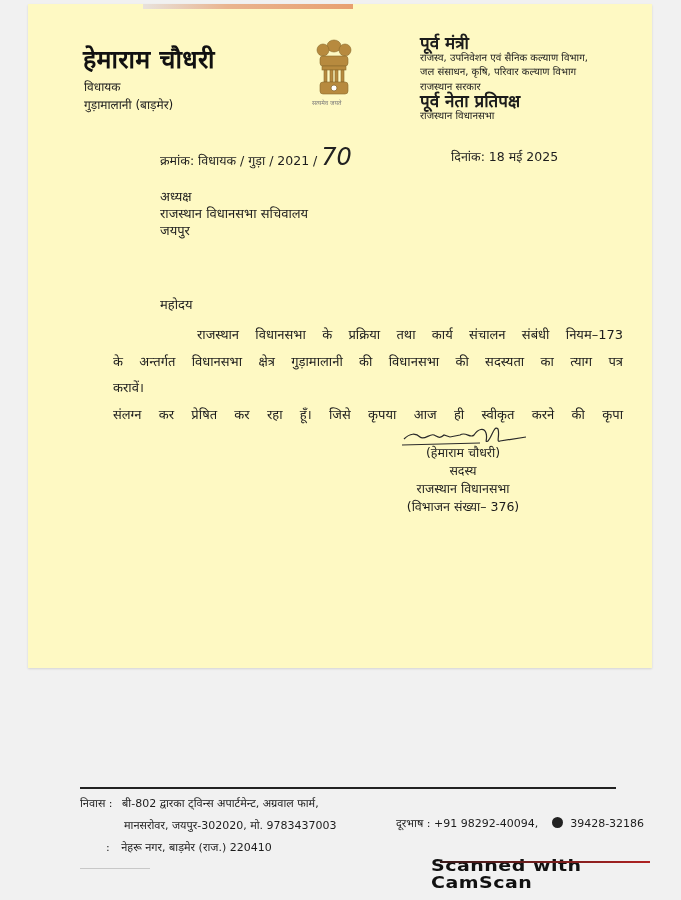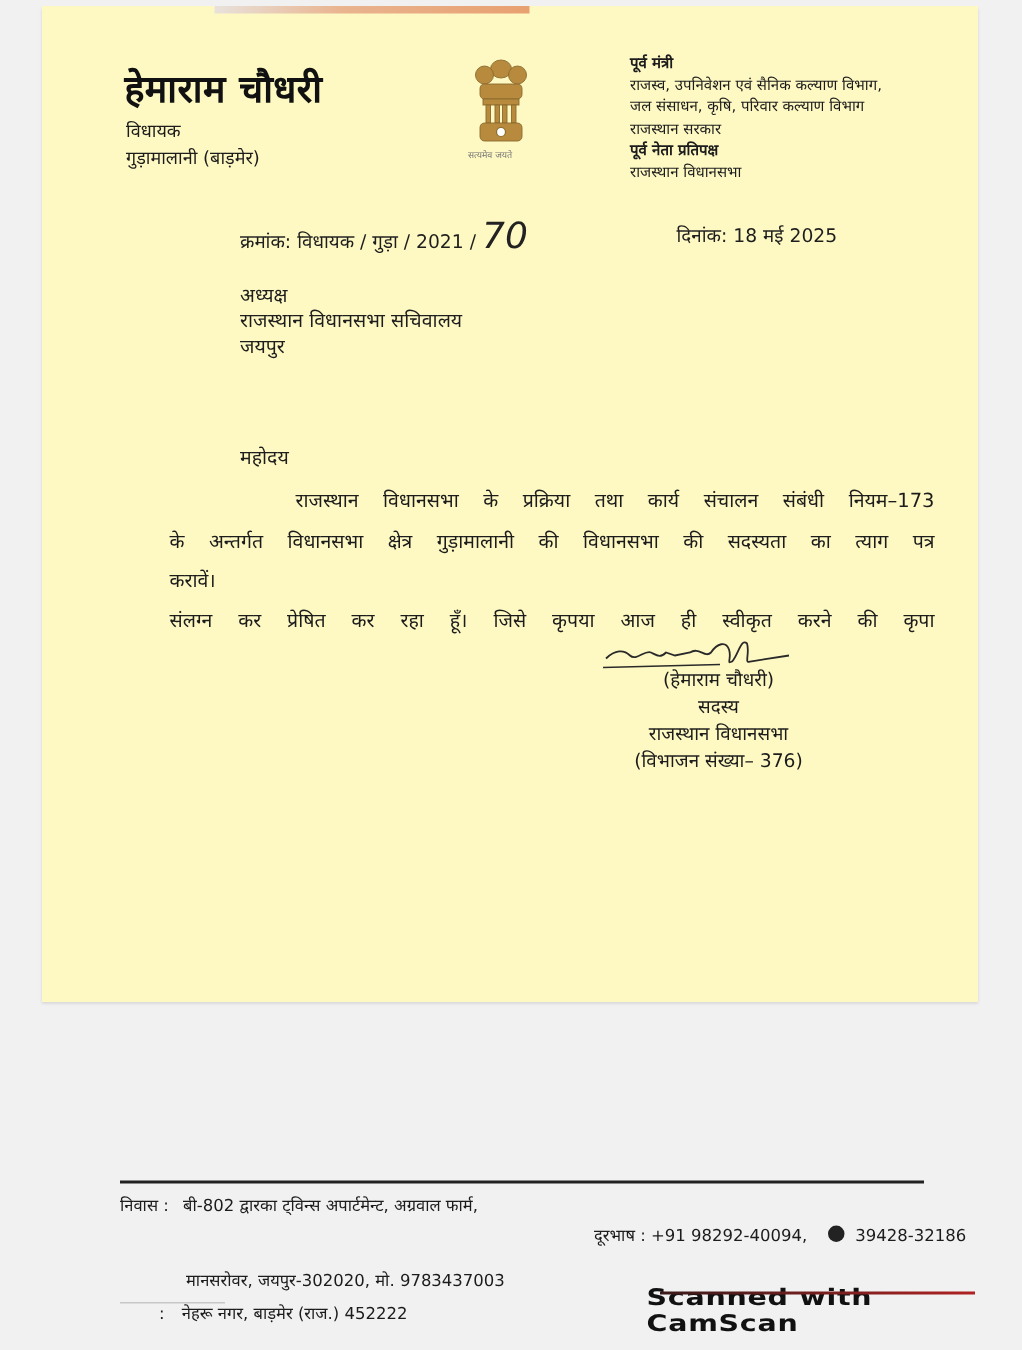--- a/index.html
+++ b/index.html
@@ -16,27 +16,27 @@
     background: linear-gradient(90deg, #e8e2dc 0%, #e9b48f 40%, #e8a070 100%);
   }
   .abs { position: absolute; white-space: nowrap; }
   .name-big { left: 55px; top: 37px; font-size: 25px; font-weight: bold; letter-spacing: 0.3px; color: #111; font-family: "DejaVu Sans", sans-serif; }
   .small { font-size: 12px; font-family: "DejaVu Sans", sans-serif; }
   .emblem {
     position: absolute; left: 286px; top: 32px; width: 40px; height: 64px;
   }
   .emblem-caption { position:absolute; left: 284px; top: 95px; font-size: 6px; color:#777; font-family:"DejaVu Sans",sans-serif; }
   .right-head { left: 392px; top: 32px; line-height: 14.5px; font-family: "DejaVu Sans", sans-serif; }
-  .right-head .t1 { font-size: 10px; font-weight: bold; }
+  .right-head .t1 { font-size: 17px; font-weight: bold; }
   .right-head .t2 { font-size: 10px; }
   .body-text { font-size: 13px; font-family: "DejaVu Sans", sans-serif; color: #1e1e1e; }
   .handnum { font-family: "DejaVu Sans", sans-serif; font-size: 24px; font-style: italic; color:#222;text-align:center; }
   .para { position:absolute; left: 85px; top: 318px; width: 510px; font-size: 13px; line-height: 26.5px; font-family: "DejaVu Sans", sans-serif; text-align: justify; text-align-last: left; }
   .para p { margin: 0; }
-  .sig-block { position:absolute; left: 376px; top: 440px; width: 150px; text-align:center; font-size: 12.5px; line-height: 18px; font-family: "DejaVu Sans", sans-serif; }
+  .sig-block { position:absolute; left: 360px; top: 440px; width: 150px; text-align:center; font-size: 12.5px; line-height: 18px; font-family: "DejaVu Sans", sans-serif; }
   .signature { position:absolute; left: 372px; top: 417px; width: 130px; height: 32px; }
   .footer-rule { position:absolute; left: 52px; top: 783px; width: 536px; height: 2px; background:#222; }
   .footer { font-size: 11px; font-family: "DejaVu Sans", sans-serif; line-height: 22px; }
   .footer-left { left: 52px; top: 789px; }
   .footer-right { left: 368px; top: 809px; }
   .whatsapp {
     display:inline-block; width: 11px; height: 11px; border-radius: 50%; background:#222; vertical-align: -1px; margin: 0 4px 0 10px;
   }
   .scan-wm { position:absolute; left: 431px; top: 852px; font-size: 19px; font-weight: bold; color:#111; font-family: "DejaVu Sans", sans-serif; letter-spacing: 0.5px; transform: scaleY(0.8); }
   .scan-line { position:absolute; left: 440px; top: 861px; width: 210px; height: 2px; background: linear-gradient(90deg,#3a1a1a,#b02222); }
@@ -108,24 +108,24 @@
     <div>राजस्थान विधानसभा</div>
     <div>(विभाजन संख्या– 376)</div>
   </div>
 
   <div class="footer-rule"></div>
   <div class="abs footer footer-left">
     <div>
       <span>निवास :</span>
       <span style="margin-left:6px;">बी-802 द्वारका ट्विन्स अपार्टमेन्ट, अग्रवाल फार्म,</span>
     </div>
-    <div style="padding-left:44px;margin-top:28px;">मानसरोवर, जयपुर-302020, मो. 9783437003</div>
+    <div style="padding-left:44px;">मानसरोवर, जयपुर-302020, मो. 9783437003</div>
     <div style="padding-left:26px;">
       <span>:</span>
-      <span style="margin-left:8px;">नेहरू नगर, बाड़मेर (राज.) 452222</span>
+      <span style="margin-left:8px;">नेहरू नगर, बाड़मेर (राज.) 220410</span>
     </div>
   </div>
   <div class="abs footer footer-right" style="line-height:21px;">
     <div>
       <span>दूरभाष :</span>
       <span>+91 98292-40094,</span>
       <span class="whatsapp"></span>
       <span>39428-32186</span>
     </div>
   </div>

